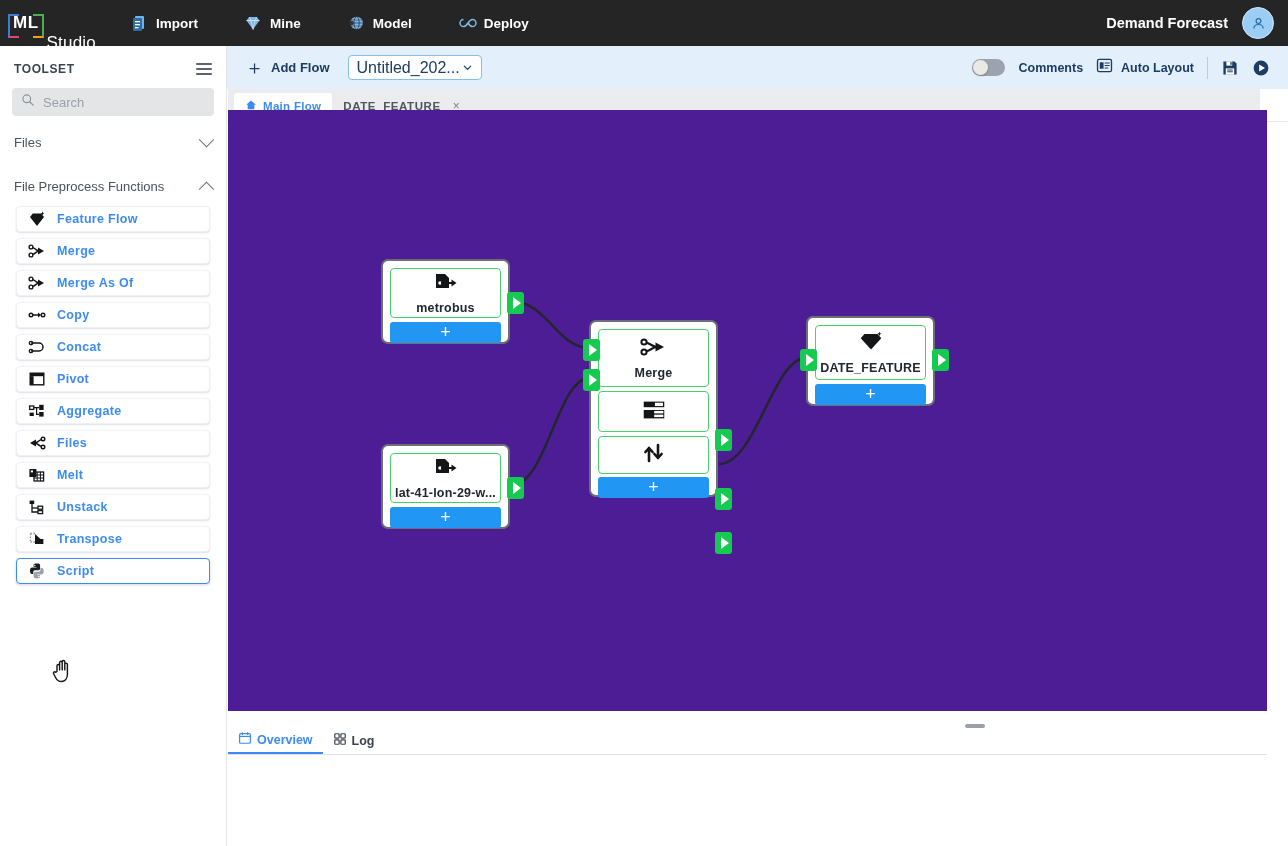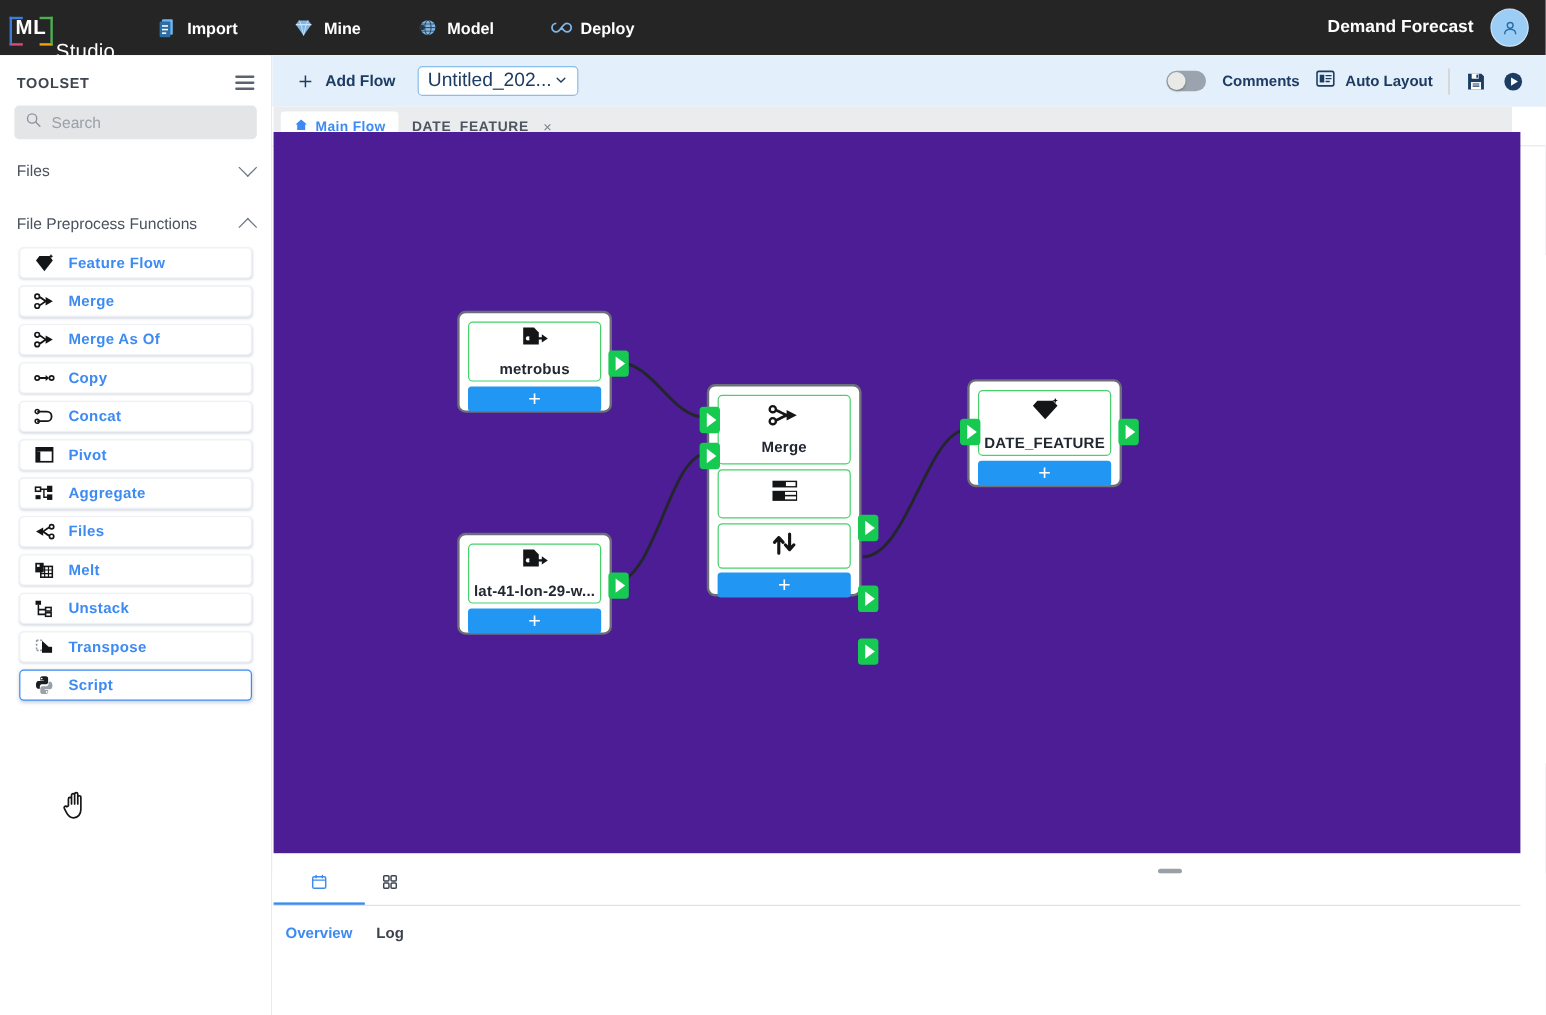--- a/index.html
+++ b/index.html
@@ -161,21 +161,21 @@
   #resize-handle {
     position:absolute; left: 738px; top: 678px; width: 20px; height: 4px;
     background:#9aa0a6; border-radius:2px; cursor:ns-resize;
   }
   
   #bottom-panel { position:absolute; left:0; top:682px; width:1061px; height:118px; background:#ffffff;}
   #bottom-tabs {
     position:absolute; left:1px; top:0; width: 1039px; height: 27px;
     display:flex; align-items:flex-end; gap: 0px; border-bottom:1px solid #dfe2e5;
   }
-  .btab { display:flex; align-items:center; gap:24px; height: 26px; padding: 0 10px; cursor:pointer;flex-direction:column; }
+  .btab { display:flex; align-items:center; gap:5px; height: 26px; padding: 0 10px; cursor:pointer; }
   .btab .btab-label { font-size: 12.5px; font-weight:700; }
   .btab.active { border-bottom: 2px solid #3d8bf2; }
   .btab.active .btab-label { color:#3d8bf2; }
   .btab.inactive .btab-label { color:#3d4450; }
 </style>
 </head>
 <body>
 
 <div id="topbar">
   <div id="logo-wrap">

